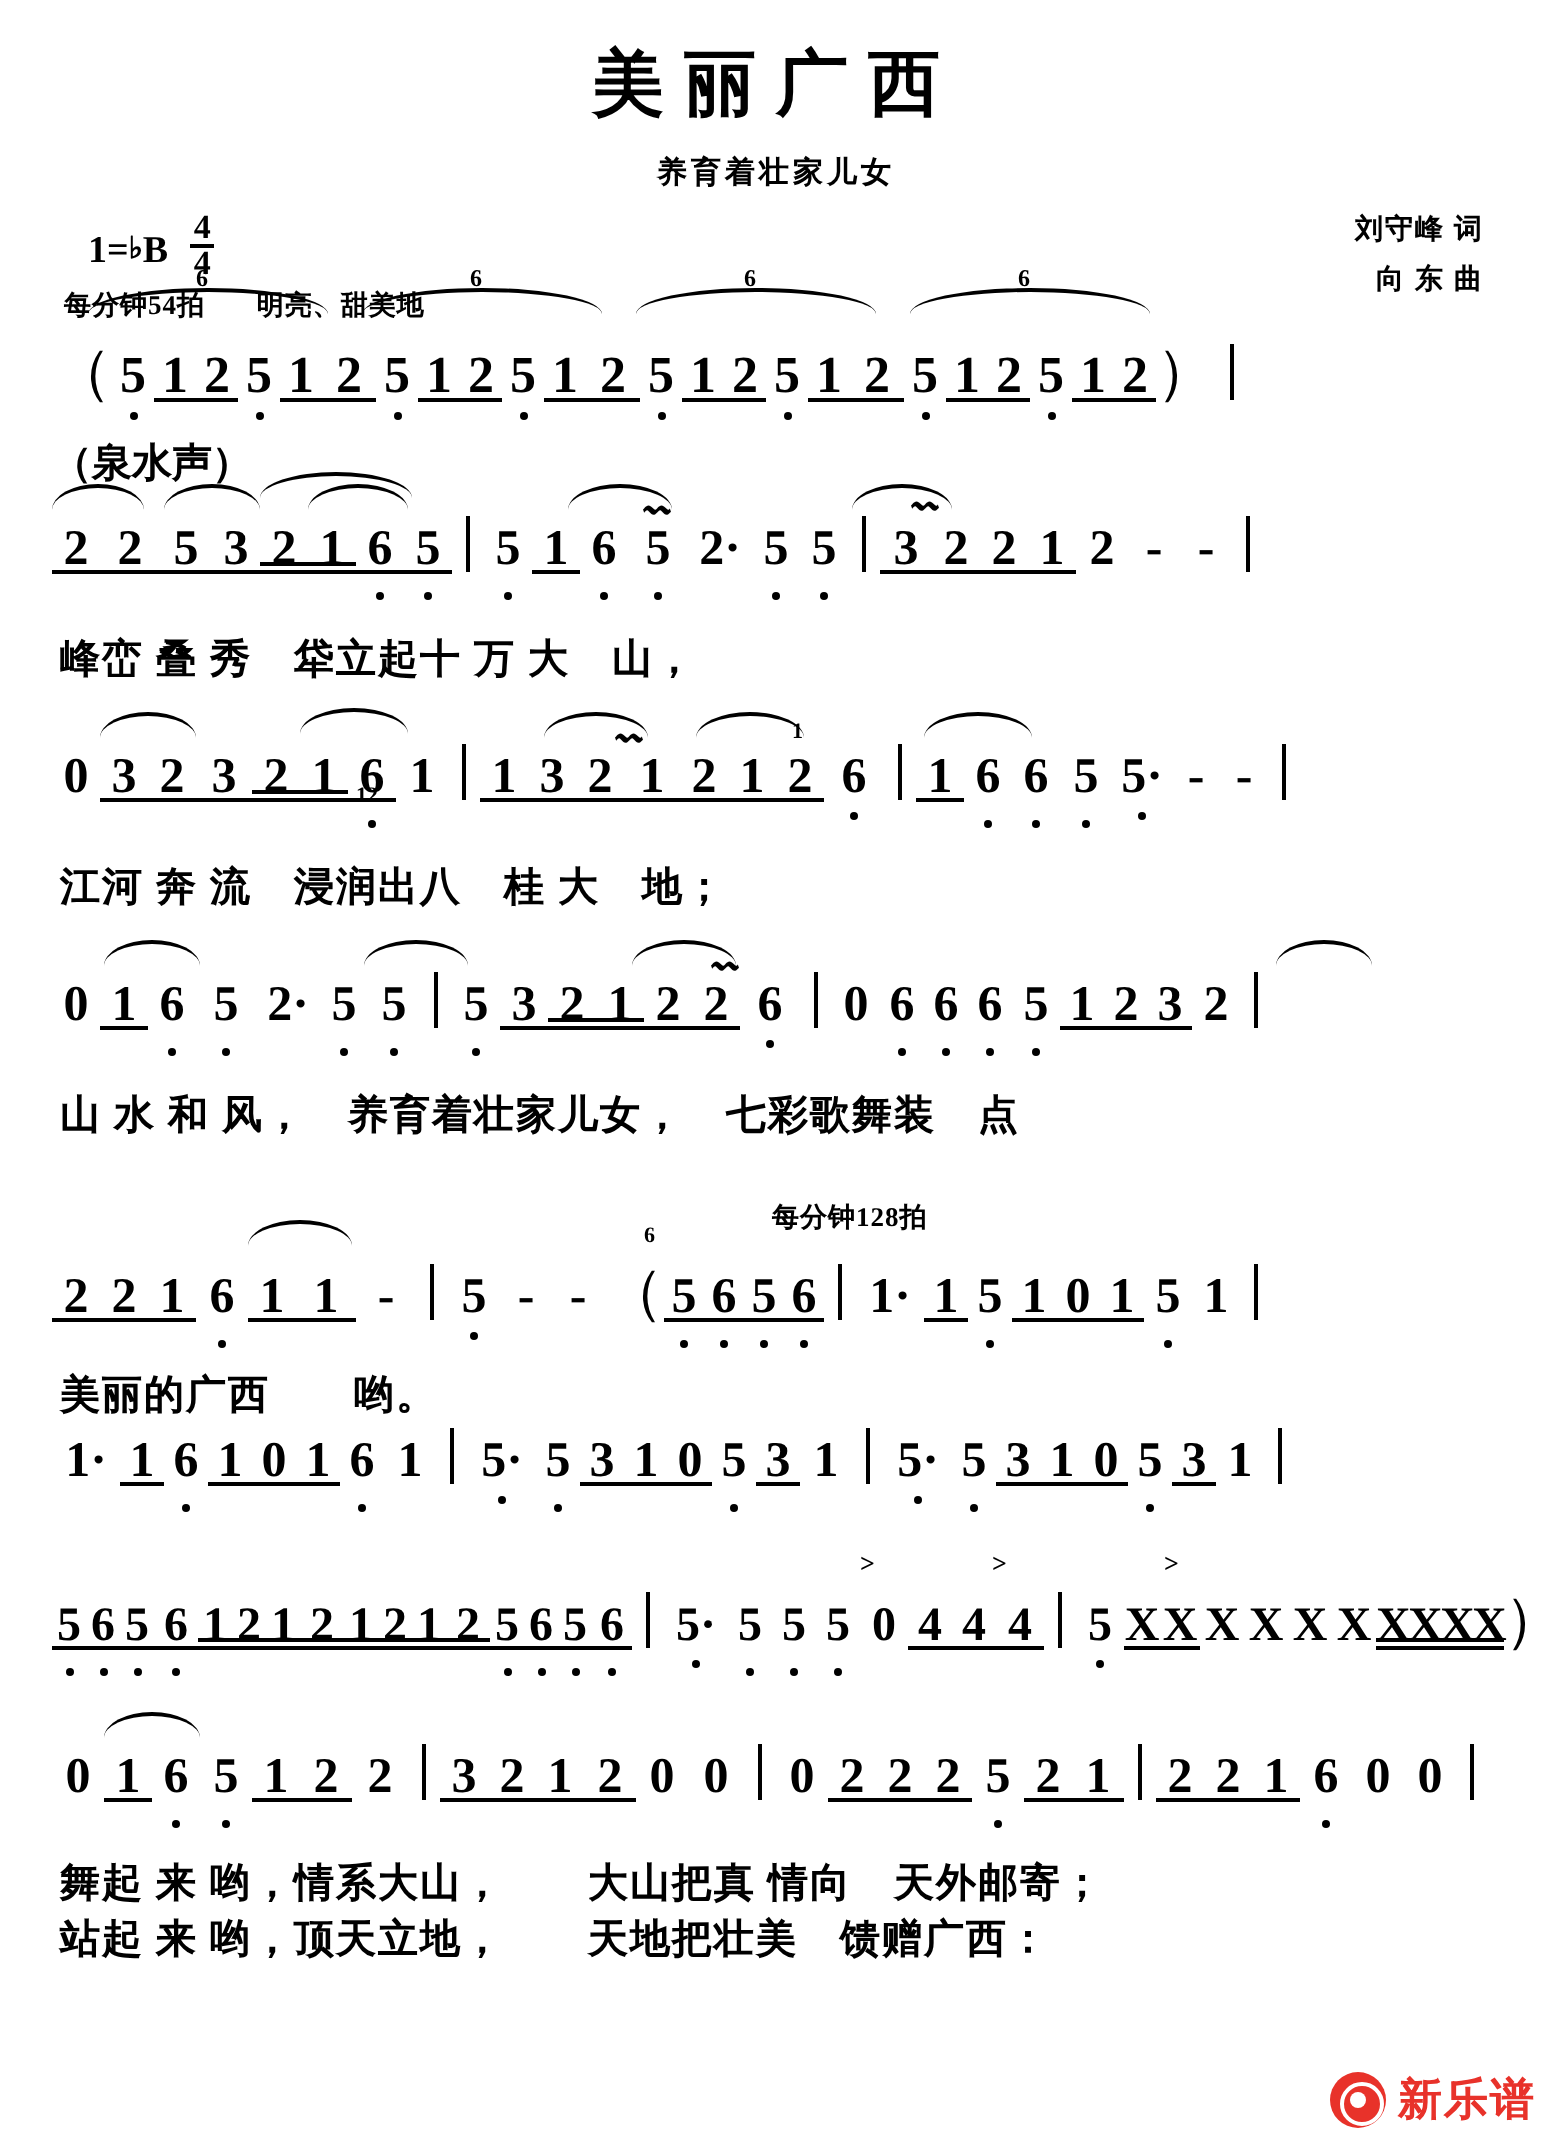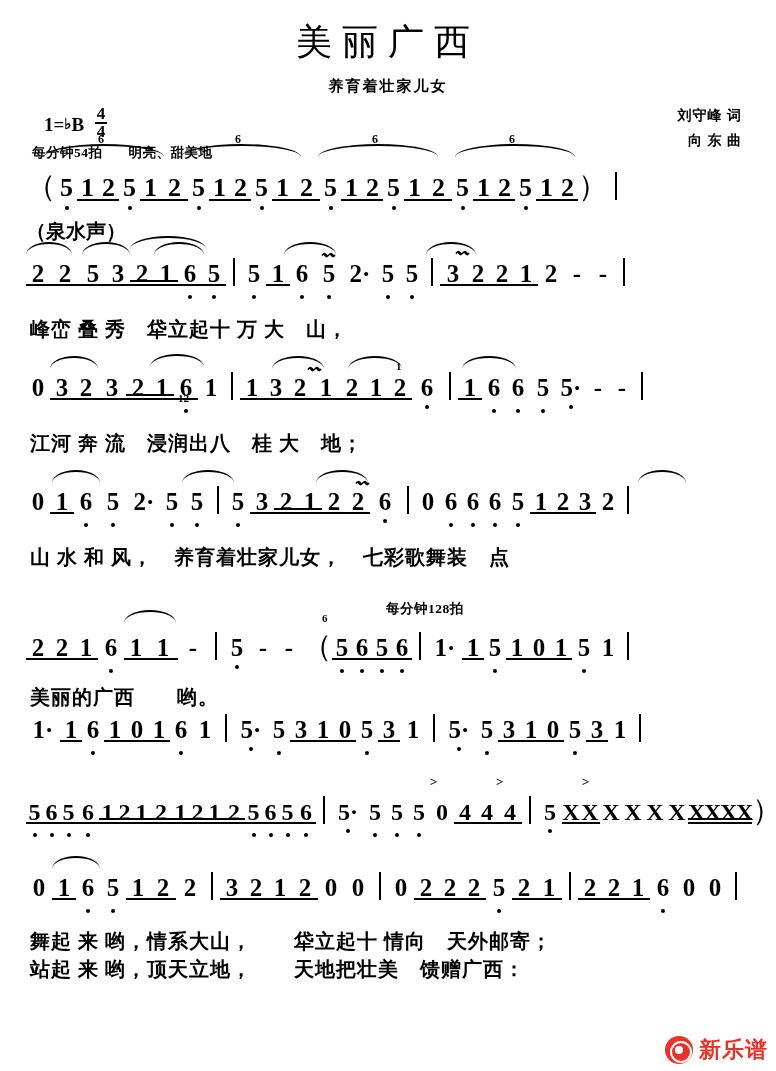--- a/index.html
+++ b/index.html
@@ -15,21 +15,21 @@
     position: relative;
     width: 776px;
     height: 1071px;
     overflow: hidden;
     background: #fff;
   }
   .title {
     text-align: center;
     font-family: "Liberation Serif", serif;
     font-size: 36px;
-    font-weight: normal;
+    font-weight: bold;
     letter-spacing: 10px;
     margin-top: 18px;
   }
   .subtitle {
     text-align: center;
     font-size: 15px;
     font-weight: bold;
     letter-spacing: 2px;
     margin-top: 10px;
   }
@@ -353,21 +353,21 @@
     </div>
   </div>
 
   <div class="system" style="height:120px; margin-top:20px;">
     <div class="notes">
       <span class="tok" style="width:26px">0</span><span class="tok b1" style="width:24px">1</span><span class="tok b1 dotlow beamed" style="width:24px">6</span><span class="tok b1 dotlow beamed" style="width:26px">5</span><span class="tok b1" style="width:24px">1</span><span class="tok b1" style="width:26px">2</span><span class="tok" style="width:28px">2</span><span class="bar"></span><span class="tok b1" style="width:24px">3</span><span class="tok b1" style="width:24px">2</span><span class="tok b1" style="width:24px">1</span><span class="tok b1" style="width:26px">2</span><span class="tok" style="width:26px">0</span><span class="tok" style="width:28px">0</span><span class="bar"></span><span class="tok" style="width:26px">0</span><span class="tok b1" style="width:24px">2</span><span class="tok b1" style="width:24px">2</span><span class="tok b1" style="width:24px">2</span><span class="tok b1 dotlow beamed" style="width:26px">5</span><span class="tok b1" style="width:24px">2</span><span class="tok b1" style="width:26px">1</span><span class="bar"></span><span class="tok b1" style="width:24px">2</span><span class="tok b1" style="width:24px">2</span><span class="tok b1" style="width:24px">1</span><span class="tok b1 dotlow beamed" style="width:26px">6</span><span class="tok" style="width:26px">0</span><span class="tok" style="width:26px">0</span><span class="barend"></span>
 
       <span class="slur" style="left:26px; top:-16px; width:48px;"></span>
     </div>
     <div class="lyrics" style="margin-top:16px; padding-left:4px; letter-spacing:1px;">
-      <span>舞起 来 哟，情系大山，　　牮立起十 情向　天外邮寄；</span>
+      <span>舞起 来 哟，情系大山，　　大山把真 情向　天外邮寄；</span>
     </div>
     <div class="lyrics" style="margin-top:6px; padding-left:4px; letter-spacing:1px;">
       <span>站起 来 哟，顶天立地，　　天地把壮美　馈赠广西：</span>
     </div>
   </div>
 
   <div class="logo">
     <span class="disc"></span>
     <span class="txt">新乐谱</span>
   </div>

